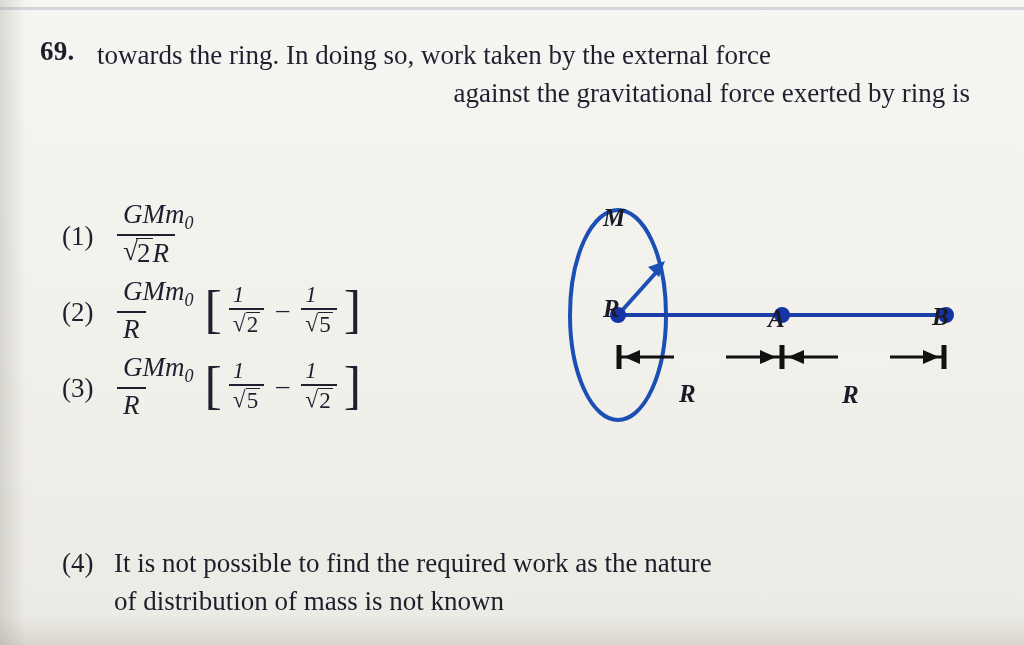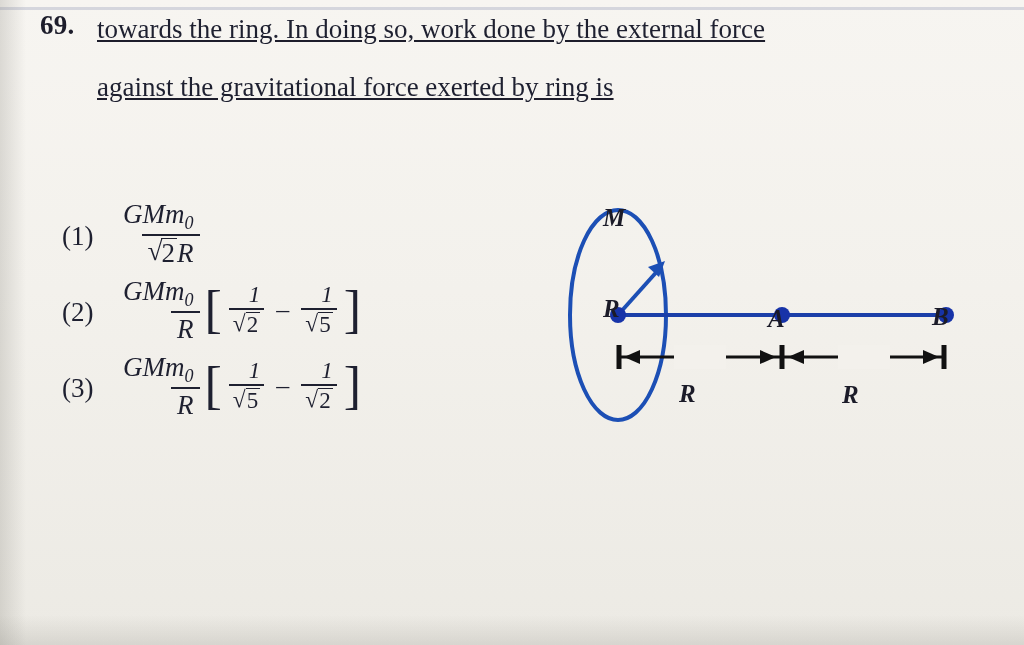--- a/index.html
+++ b/index.html
@@ -41,42 +41,41 @@
     bottom: 0; left: 0;
     width: 1024px; height: 30px;
     background: linear-gradient(0deg, rgba(120,118,110,.18), rgba(120,118,110,0));
     pointer-events: none;
   }
 
   
   .qwrap {
     position: absolute;
     left: 40px;
-    top: 10px;
+    top: 36px;
     width: 930px;
-    text-decoration: underline;
   }
   .qnum {
     position: absolute;
     left: 0;
     top: 0;
     font-weight: bold;
     font-size: 27px;
     letter-spacing: .2px;
   }
   .qtext {
     margin-left: 57px;
     font-size: 27px;
     line-height: 38px;
     text-align: justify;
     text-justify: inter-word;
     color: #1e2030;
   }
   .qtext .ln { display: block; }
-  .qtext .ln:last-child { text-align: left; margin-top: 20px; }
+  .qtext .ln:last-child { text-align: right; }
   i.var { font-style: italic; font-family: "Liberation Serif", serif; }
   .sub {
     font-size: 18px;
     vertical-align: sub;
     font-style: italic;
   }
 
   
   .options {
     position: absolute;
@@ -96,21 +95,21 @@
     flex: 0 0 52px;
     font-size: 27px;
     padding-top: 4px;
   }
   .opt-body { display: flex; align-items: center; }
 
   
   .frac {
     display: inline-flex;
     flex-direction: column;
-    align-items: flex-end;
+    align-items: flex-start;
     vertical-align: middle;
     line-height: 1.04;
     margin: 0 3px;
   }
   .frac .num {
     padding: 0 6px 1px 6px;
     font-style: italic;
   }
   .frac .den {
     padding: 2px 6px 0 6px;
@@ -190,21 +189,21 @@
 </style>
 </head>
 <body>
 
 <div class="page">
   <div class="top-rule"></div>
 
   <div class="qwrap">
     <div class="qnum">69.</div>
     <div class="qtext">
-      <span class="ln">towards the ring. In doing so, work done by the external force</span>
+      <span class="ln">towards the ring. In doing so, work taken by the external force</span>
       <span class="ln">against the gravitational force exerted by ring is</span>
     </div>
   </div>
 
   <div class="options">
 
     <div class="opt">
       <div class="opt-label">(1)</div>
       <div class="opt-body">
         <span class="frac">
@@ -254,20 +253,24 @@
           <span class="frac small">
             <span class="num">1</span>
             <span class="den"><span class="rad"><span>2</span></span></span>
           </span>
         </span>
         <span class="brk">]</span>
       </div>
     </div>
   </div>
 
+  <div class="opt4">
+    <span class="opt-label">(4)</span><span>It is not possible to find the required work as the nature</span>
+    <span class="l2">of distribution of mass is not known</span>
+  </div>
 
   <div class="figure">
     <svg width="430" height="260" viewBox="0 0 430 260">
 
       <ellipse cx="62" cy="110" rx="48" ry="105" fill="none" stroke="#1c4fb5" stroke-width="4"></ellipse>
 
       <line x1="62" y1="110" x2="105" y2="62" stroke="#1c4fb5" stroke-width="4"></line>
       <polygon points="109,56 92,62 103,72" fill="#1c4fb5"></polygon>
 
       <line x1="62" y1="110" x2="390" y2="110" stroke="#1b3fa8" stroke-width="4"></line>

